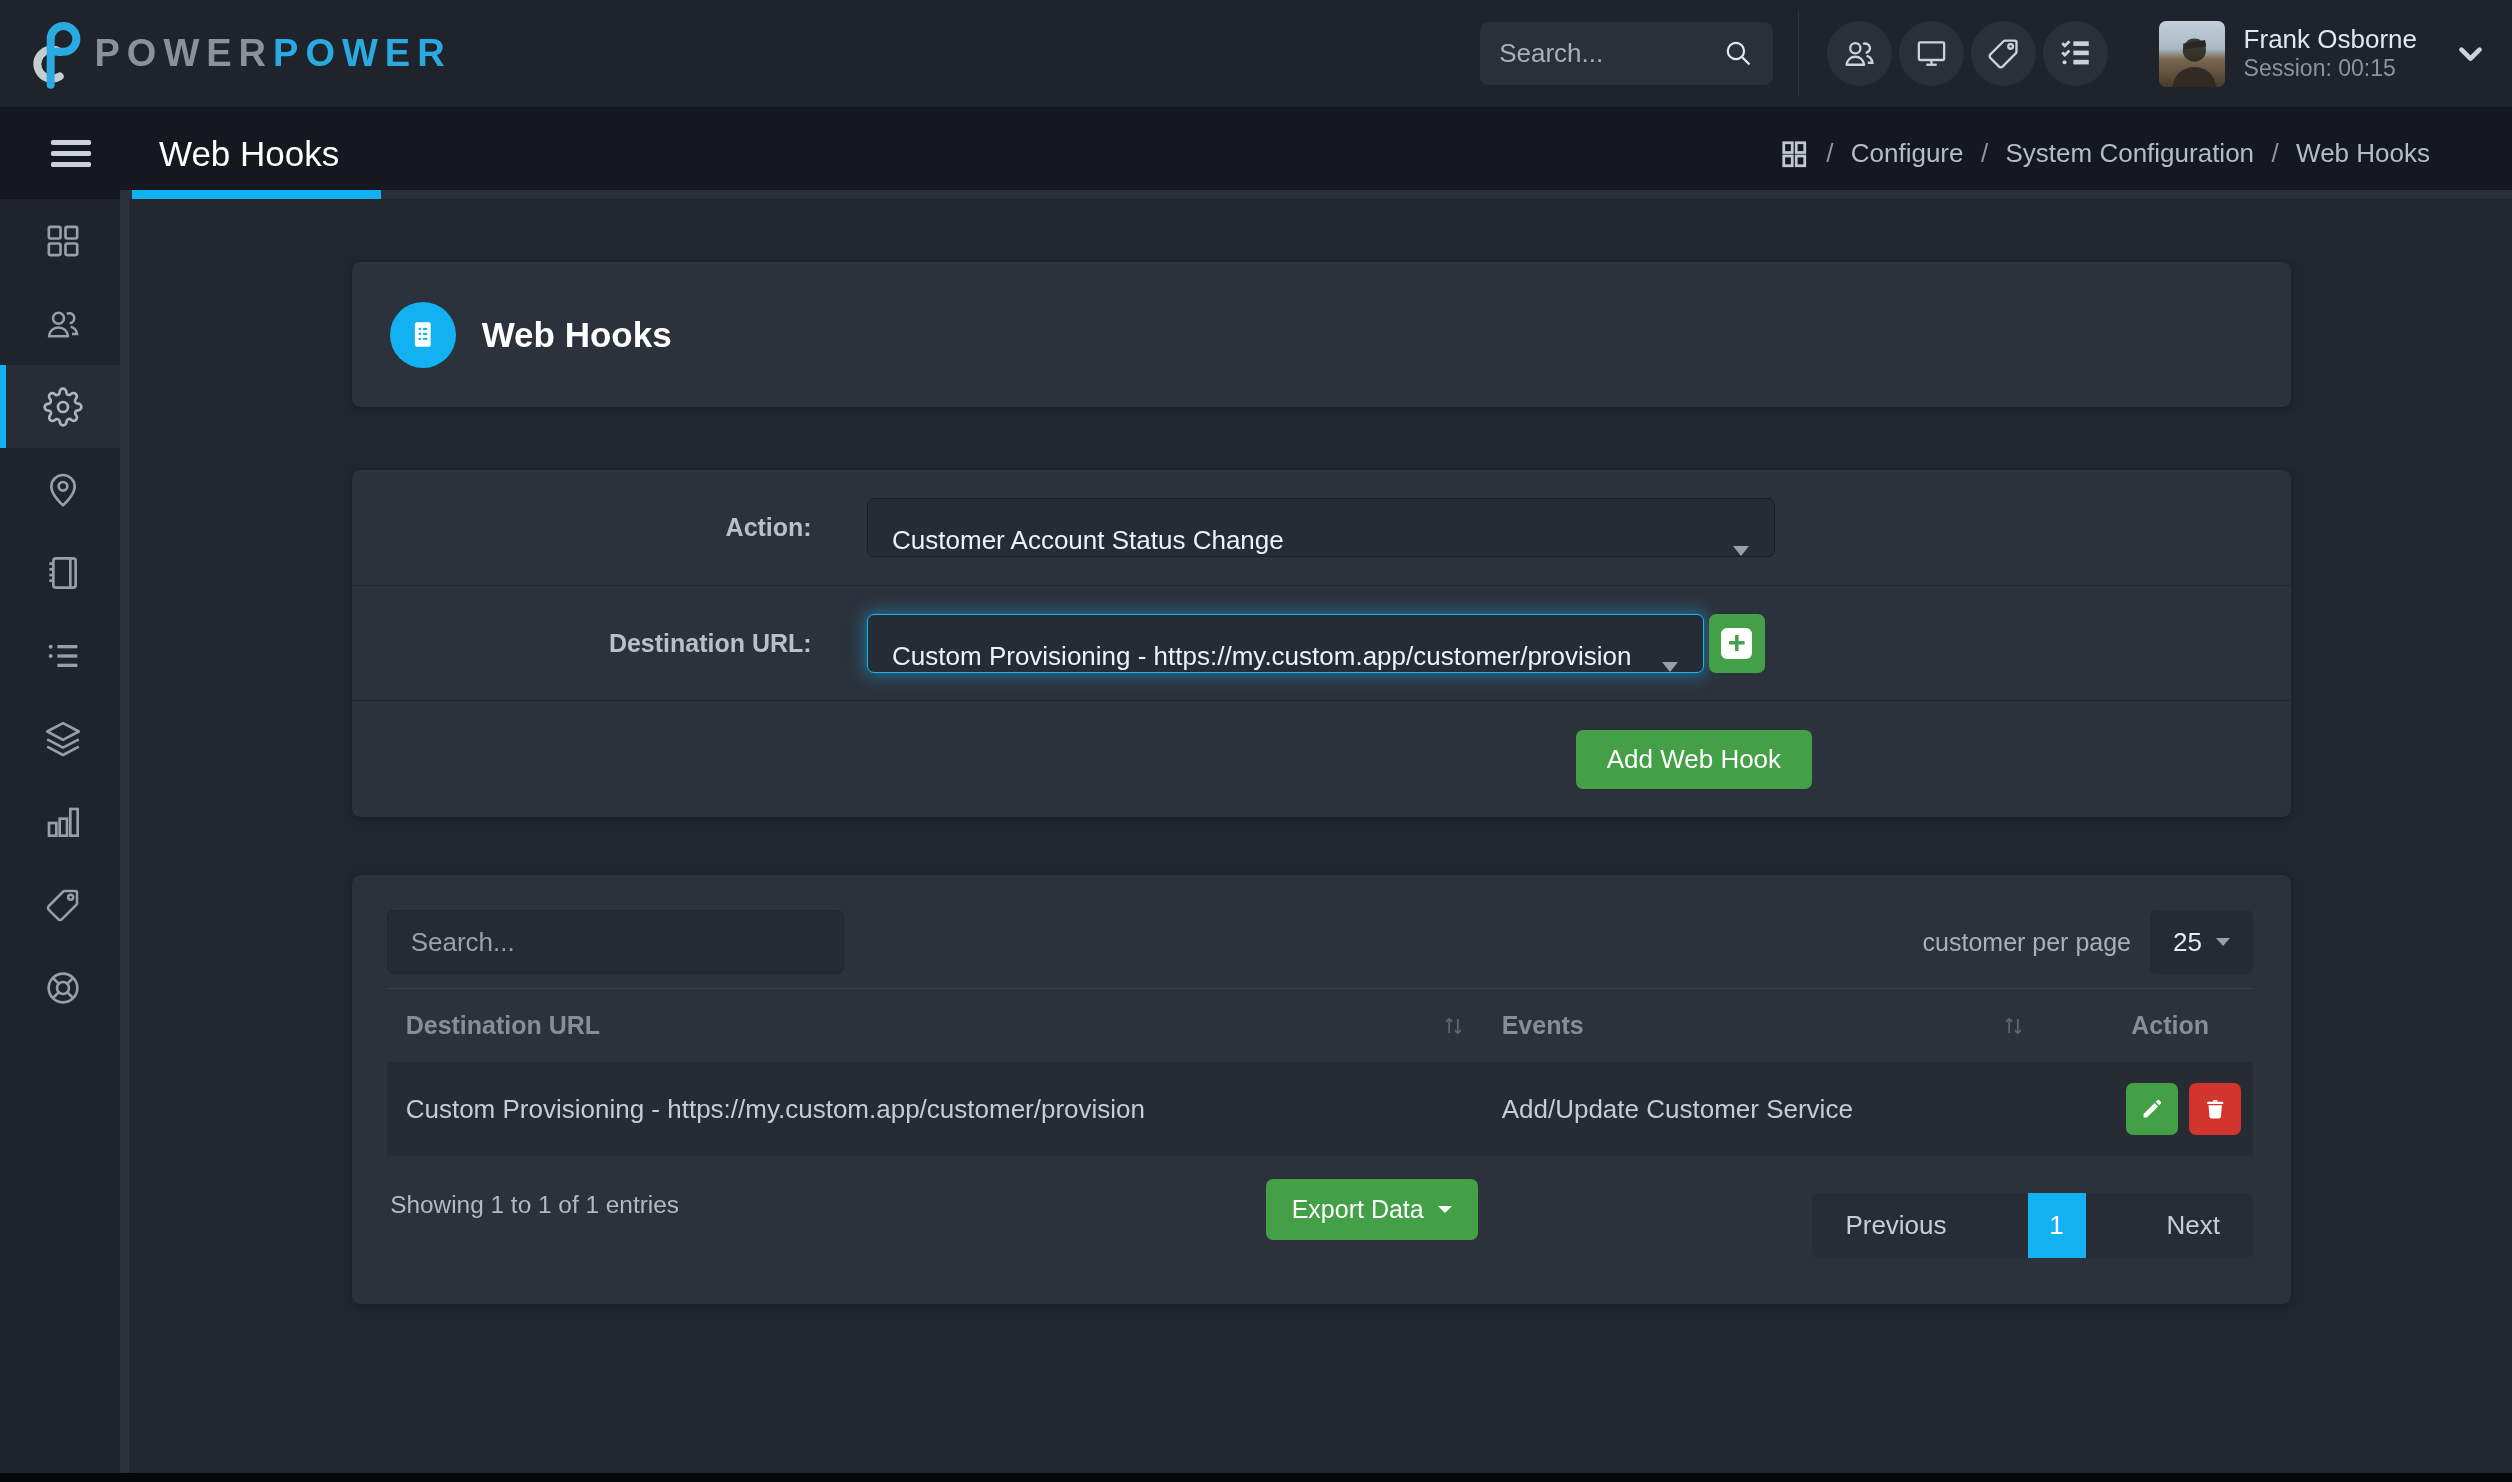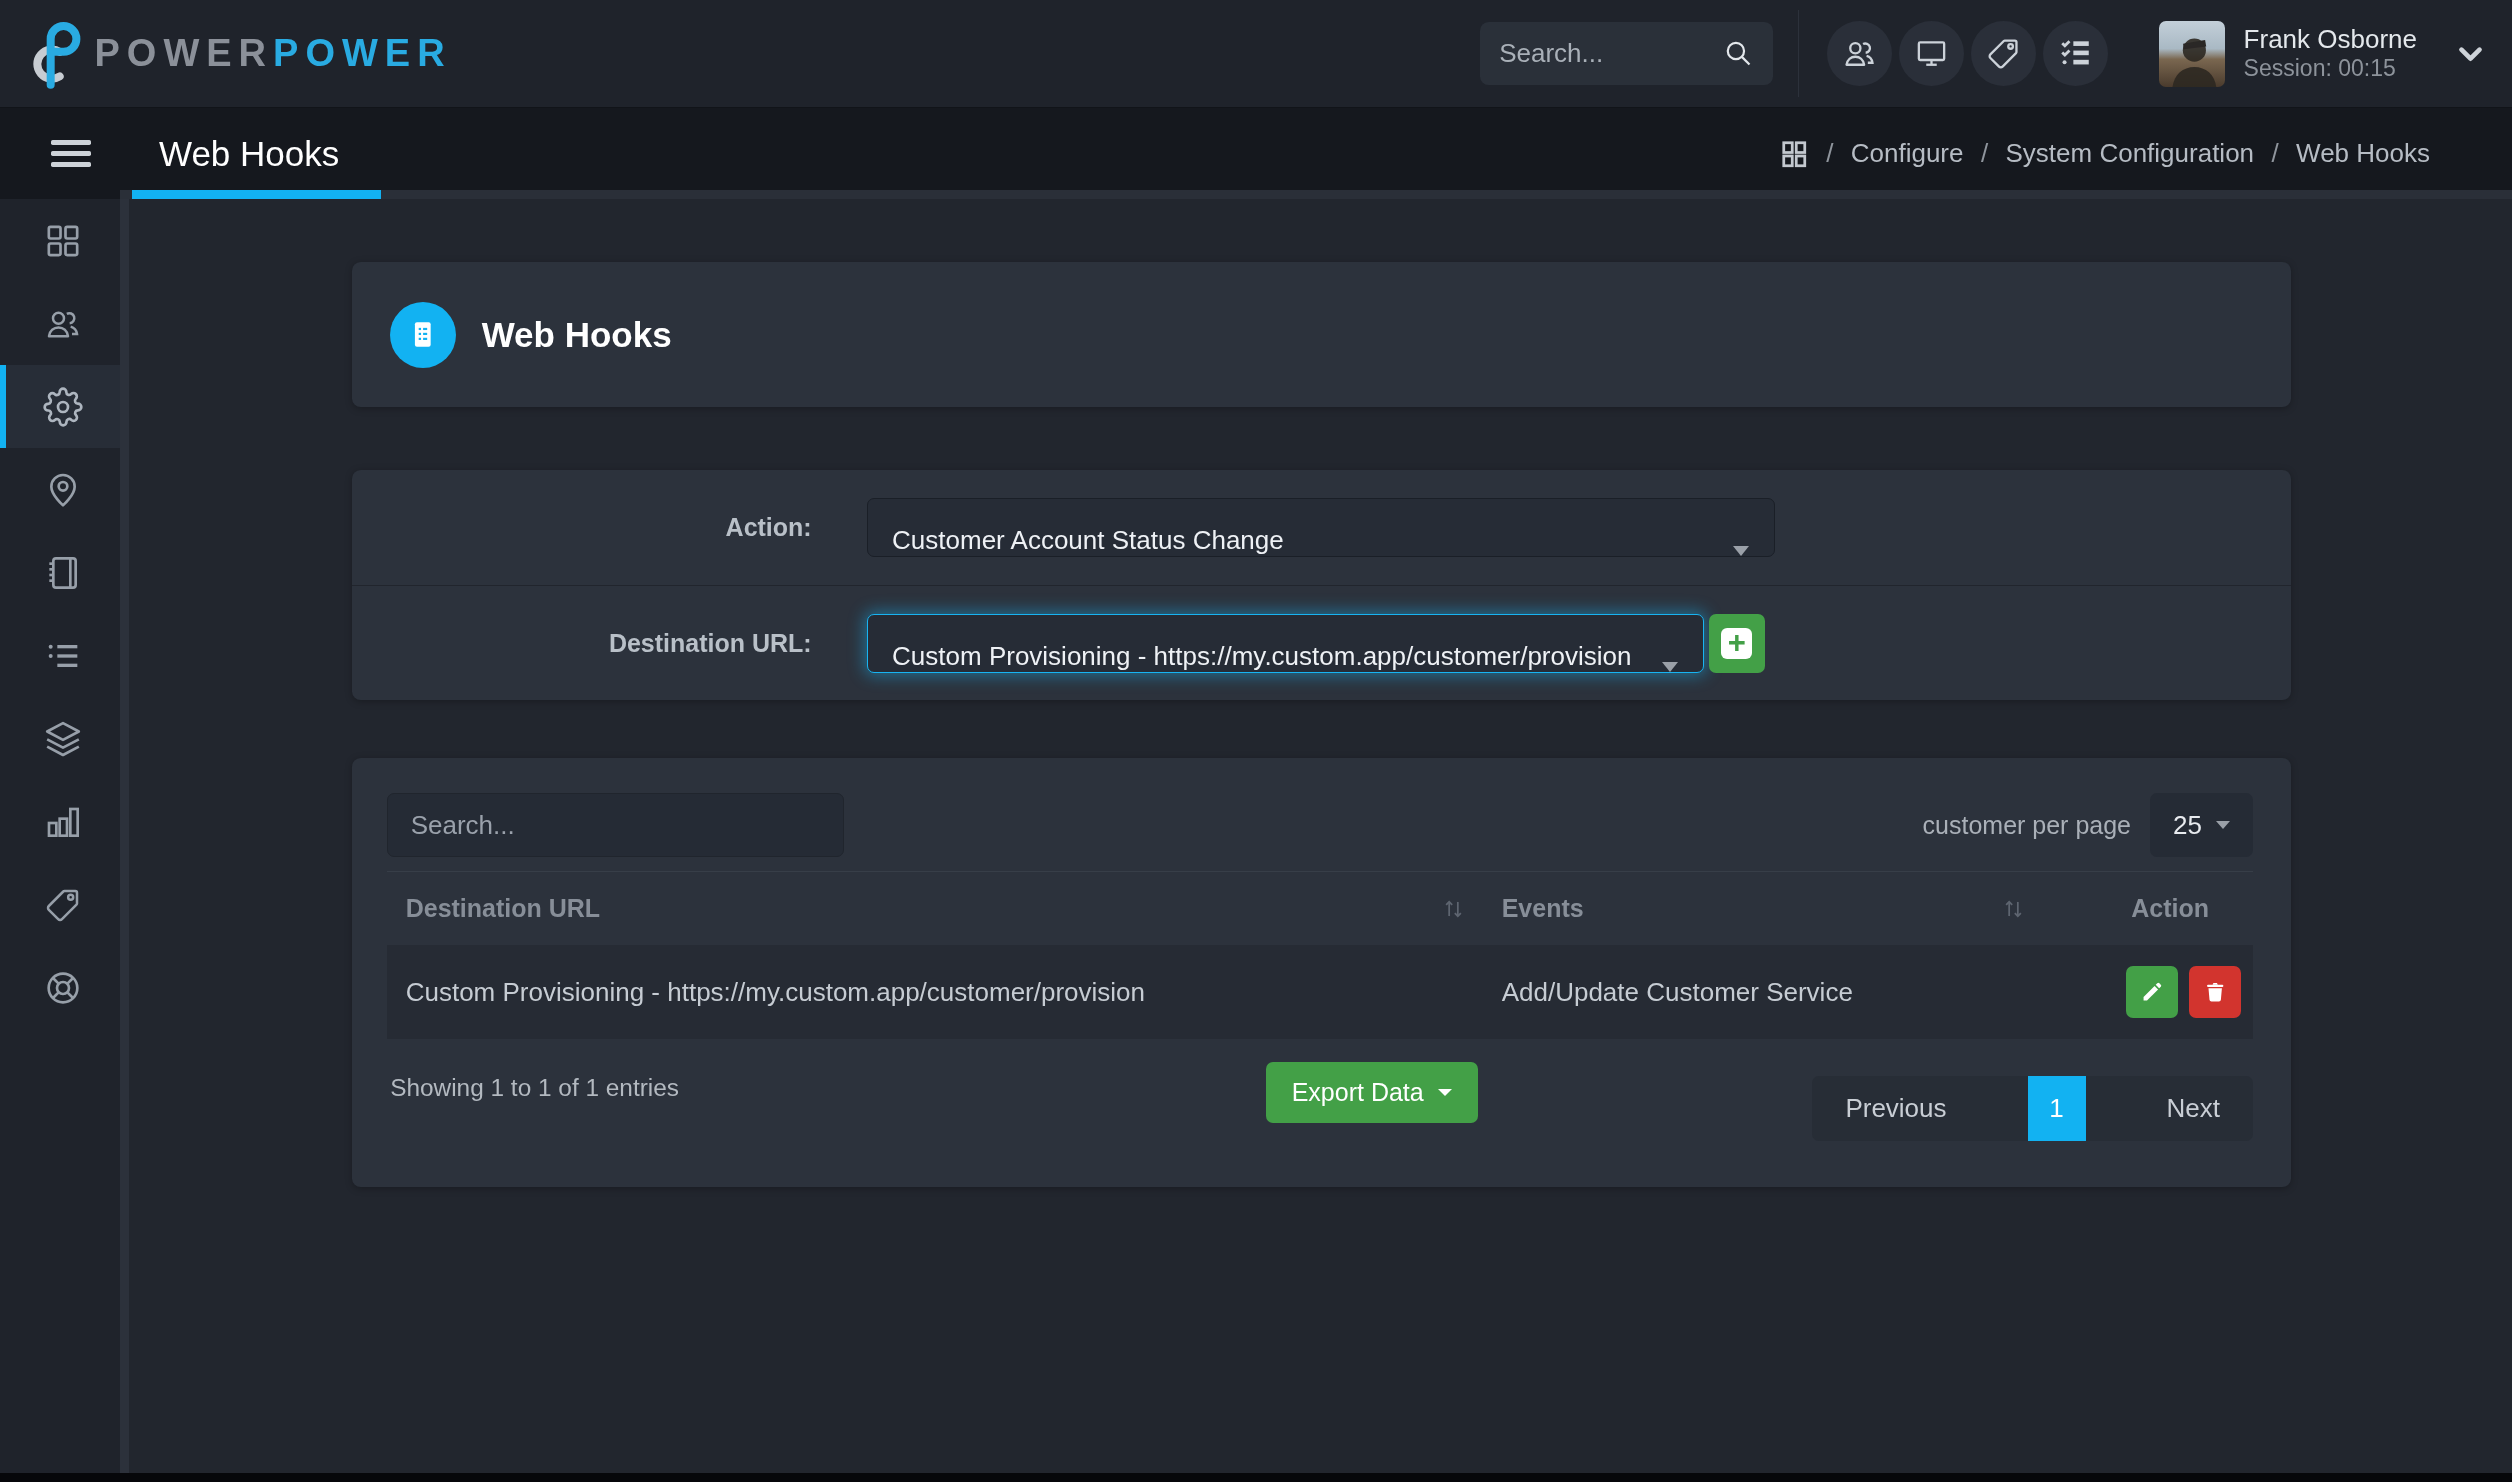--- a/index.html
+++ b/index.html
@@ -382,20 +382,23 @@
         <div class="flabel">Destination URL:</div>
         <div class="fcontrol">
           <div class="select dest">
             <span>Custom Provisioning - https://my.custom.app/customer/provision</span>
             <span class="caret"></span>
           </div>
           <button class="plus-btn">
             <span class="plus-inner">+</span>
           </button>
         </div>
+      </div>
+      <div class="form-row row-submit">
+        <button class="add-btn">Add Web Hook</button>
       </div>
     </div>
 
     <div class="card card-table">
       <div class="tt">
         <input type="text" class="t-search" placeholder="Search..." style="">
         <div class="rpp">
           <span>customer per page</span>
           <div class="rpp-select">
             <span>25</span>

